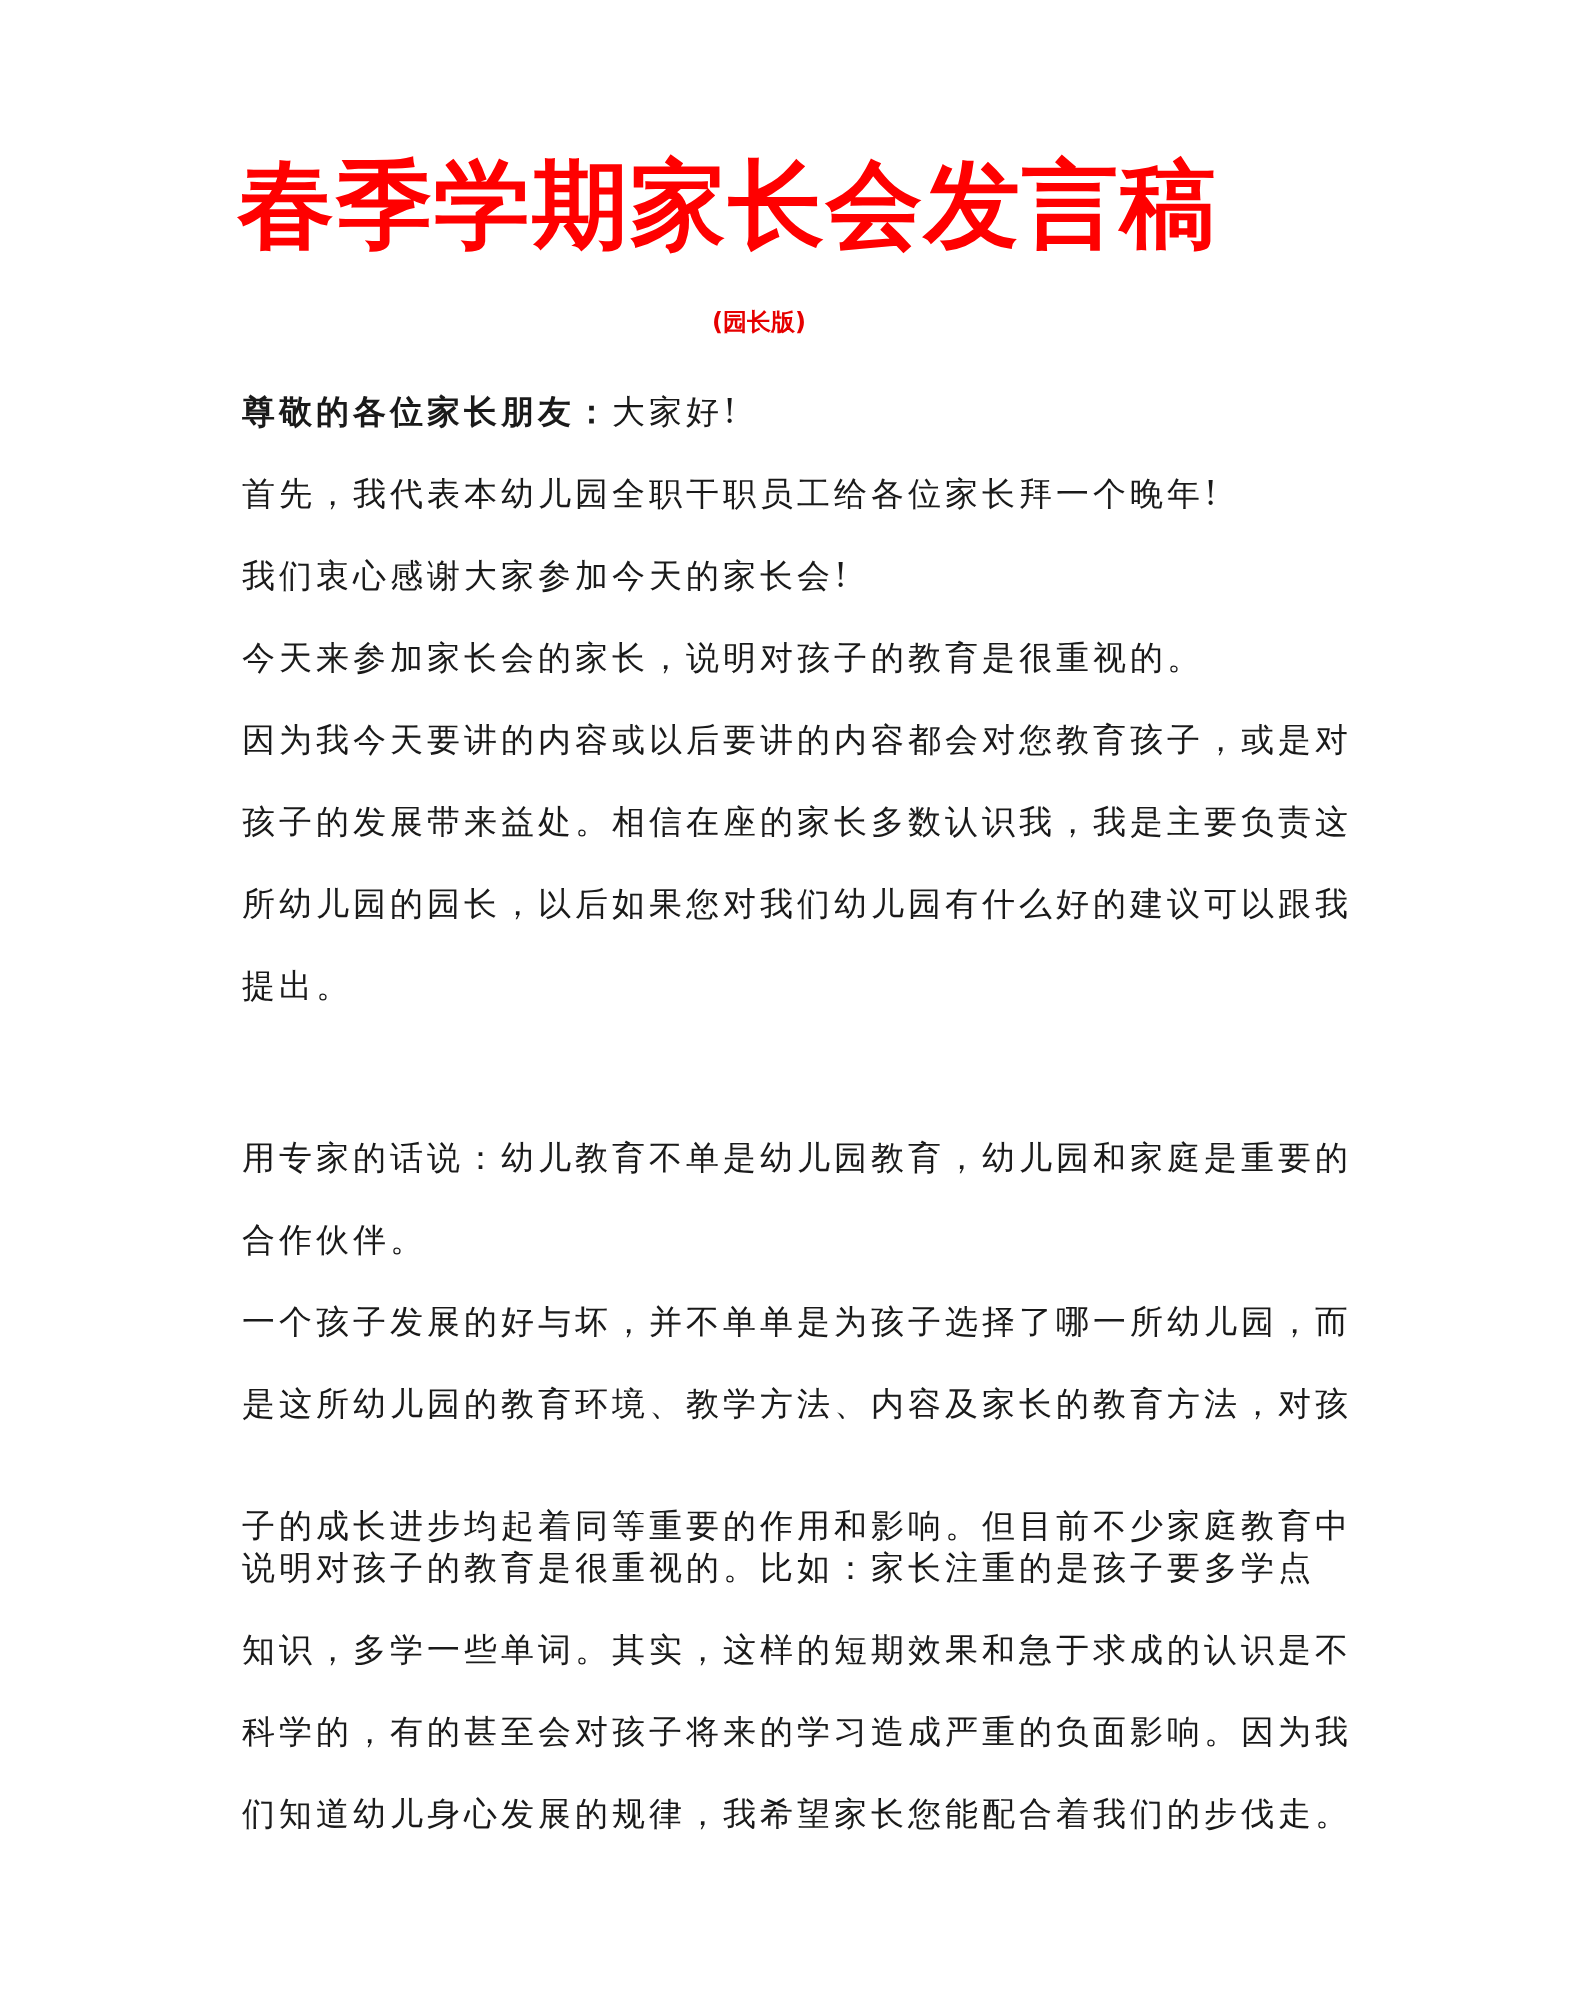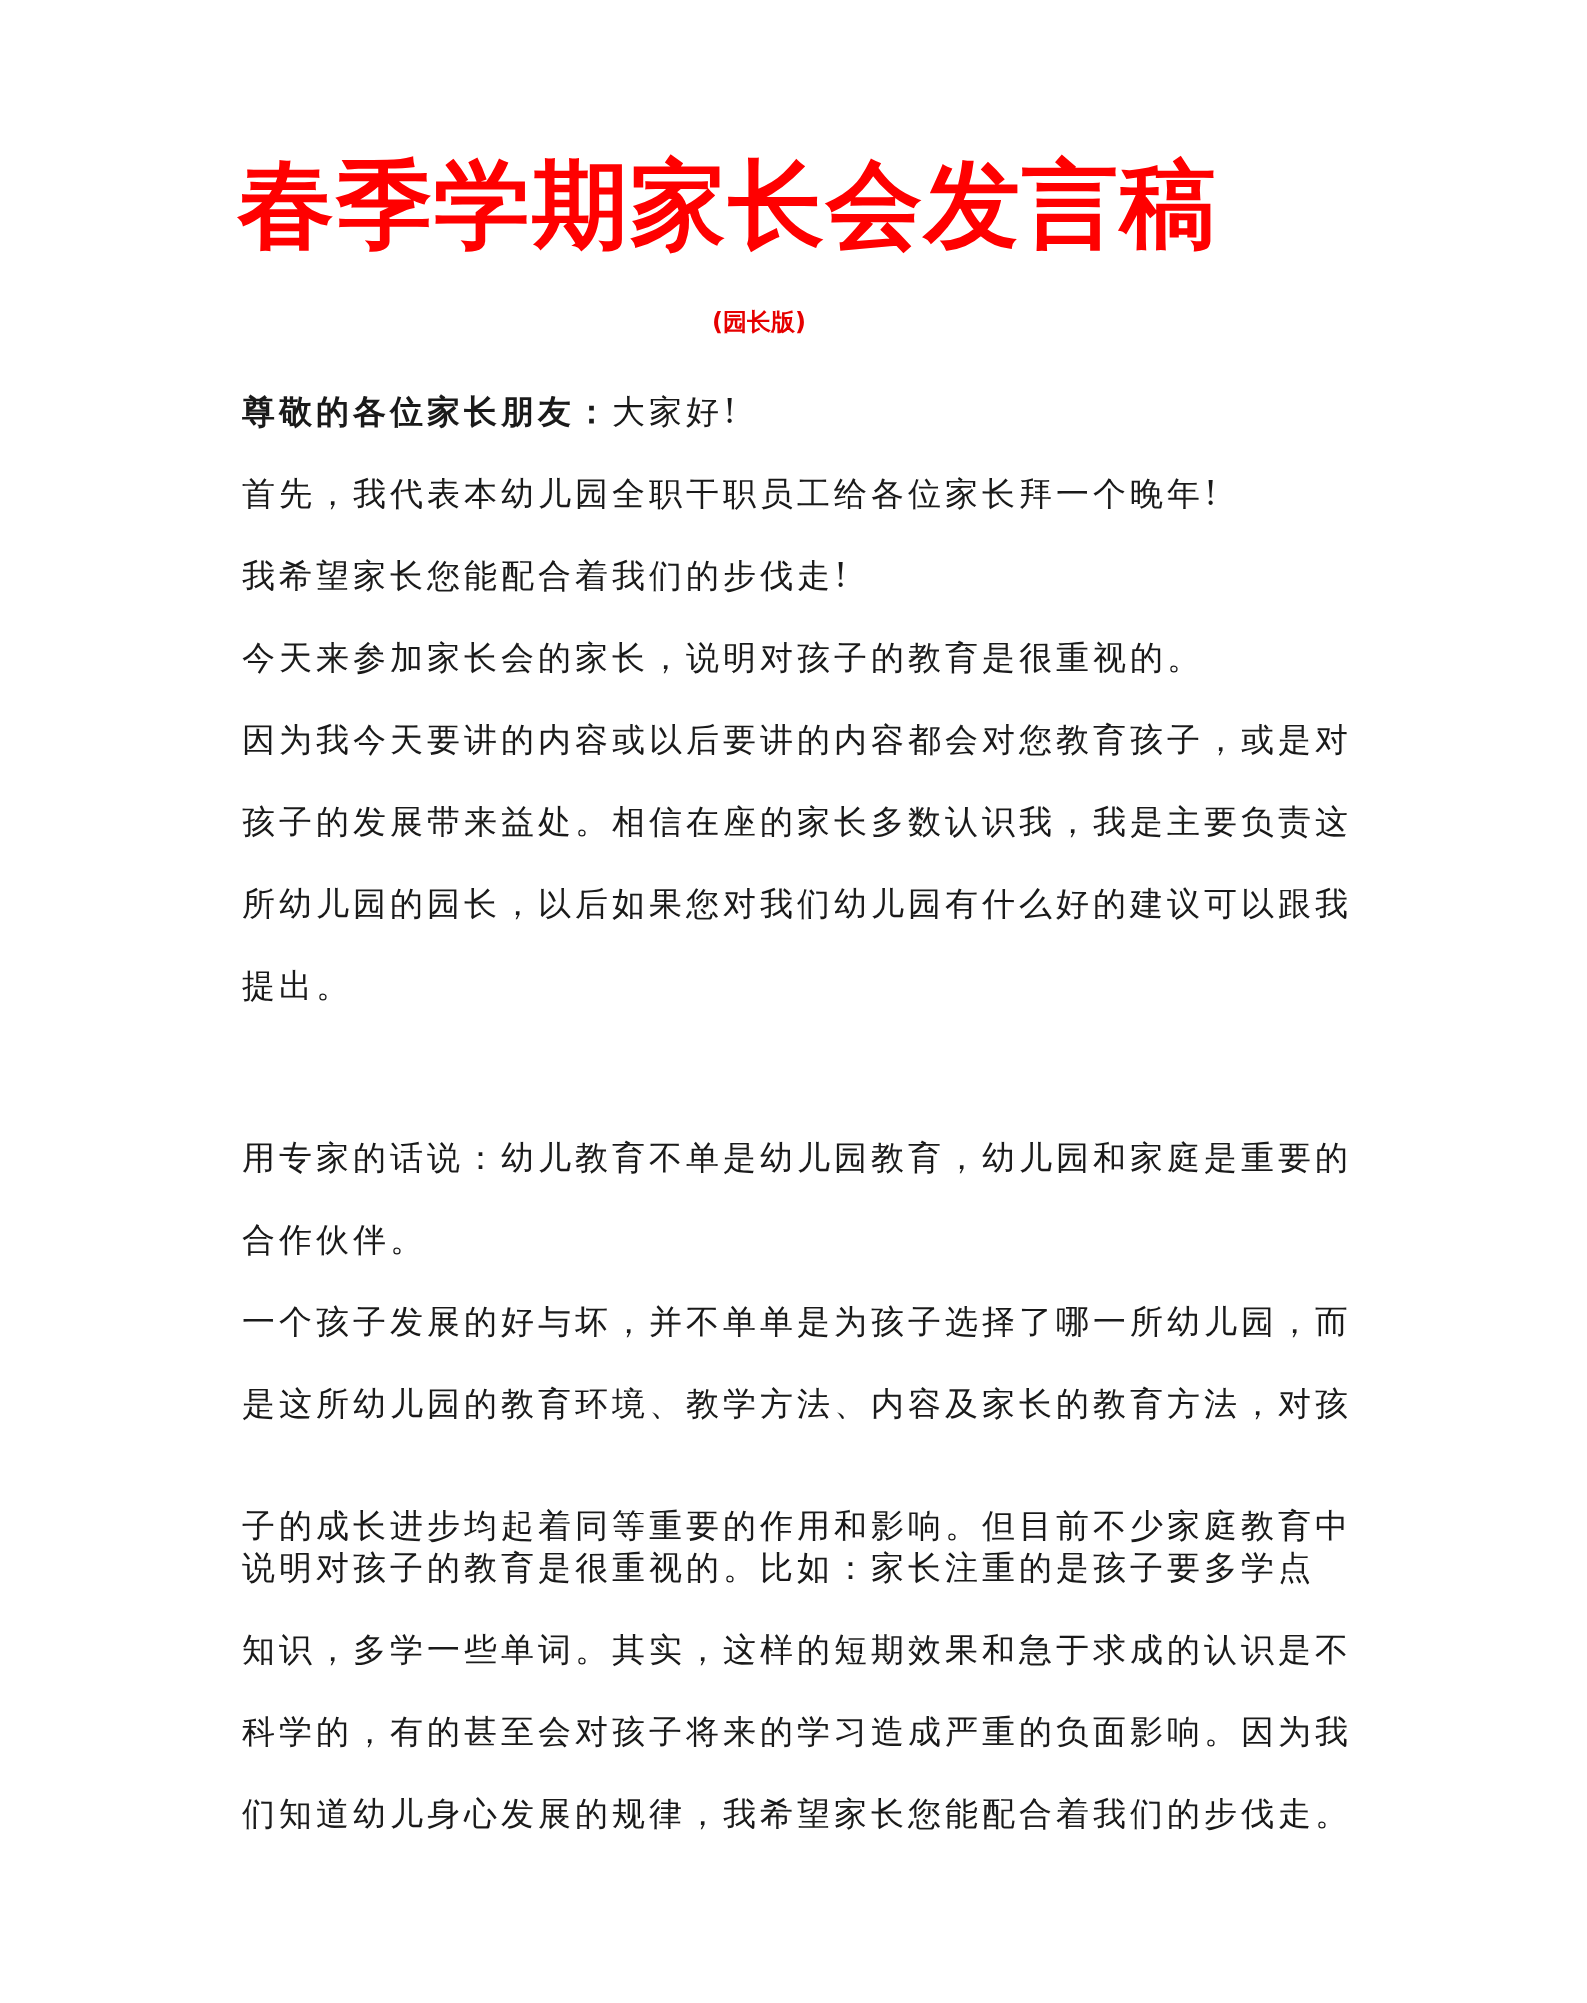--- a/index.html
+++ b/index.html
@@ -29,21 +29,21 @@
 
 <div class="page">
   <div class="title">春季学期家长会发言稿</div>
   <div class="subtitle">(园长版)</div>
 
   <div class="body" style="top:0;">
     <div class="line" style="top:390px;">
       <span class="greeting-strong">尊敬的各位家长朋友：</span><span>大家好!</span>
     </div>
     <div class="line" style="top:472px;">首先，我代表本幼儿园全职干职员工给各位家长拜一个晚年!</div>
-    <div class="line" style="top:554px;">我希望家长您能配合着我们的步伐走!</div>
+    <div class="line" style="top:554px;">我们衷心感谢大家参加今天的家长会!</div>
     <div class="line" style="top:636px;">今天来参加家长会的家长，说明对孩子的教育是很重视的。</div>
     <div class="line" style="top:718px;">因为我今天要讲的内容或以后要讲的内容都会对您教育孩子，或是对</div>
     <div class="line" style="top:800px;">孩子的发展带来益处。相信在座的家长多数认识我，我是主要负责这</div>
     <div class="line" style="top:882px;">所幼儿园的园长，以后如果您对我们幼儿园有什么好的建议可以跟我</div>
     <div class="line" style="top:964px;">提出。</div>
     <div class="line" style="top:1136px;">用专家的话说：幼儿教育不单是幼儿园教育，幼儿园和家庭是重要的</div>
     <div class="line" style="top:1218px;">合作伙伴。</div>
     <div class="line" style="top:1300px;">一个孩子发展的好与坏，并不单单是为孩子选择了哪一所幼儿园，而</div>
     <div class="line" style="top:1382px;">是这所幼儿园的教育环境、教学方法、内容及家长的教育方法，对孩</div>
     <div class="line" style="top:1504px;">子的成长进步均起着同等重要的作用和影响。但目前不少家庭教育中</div>

